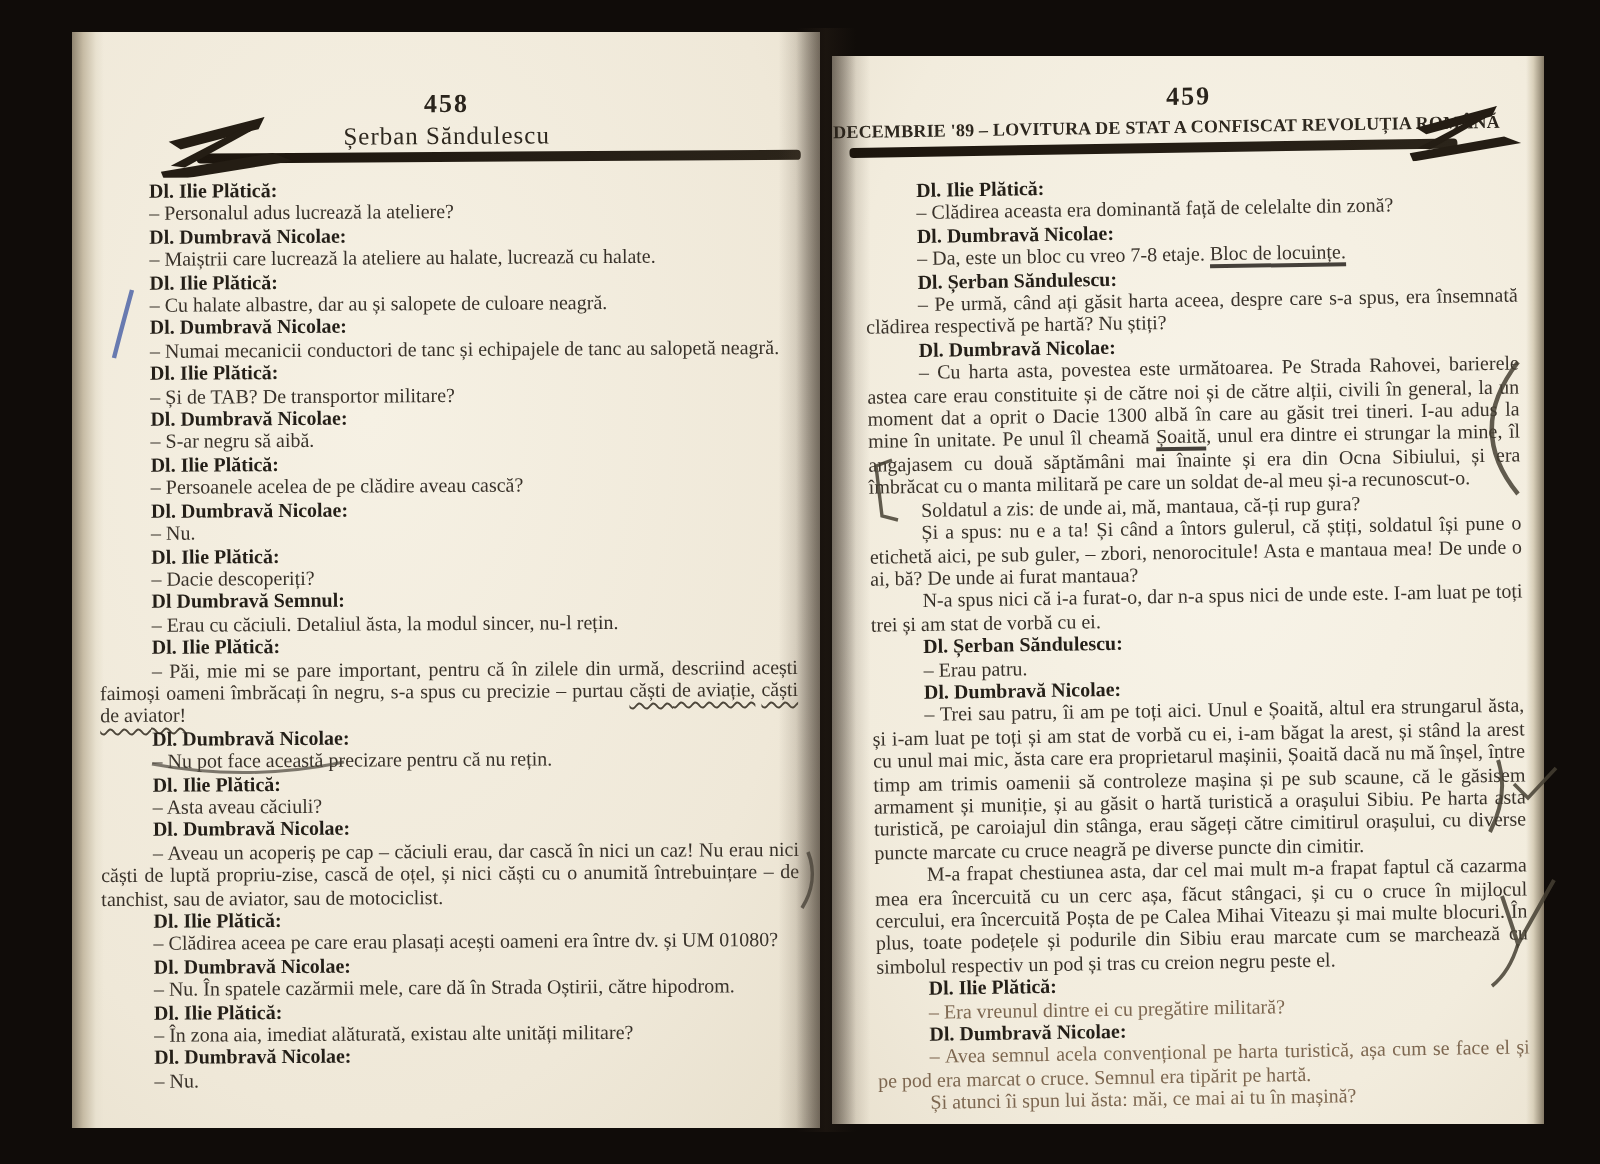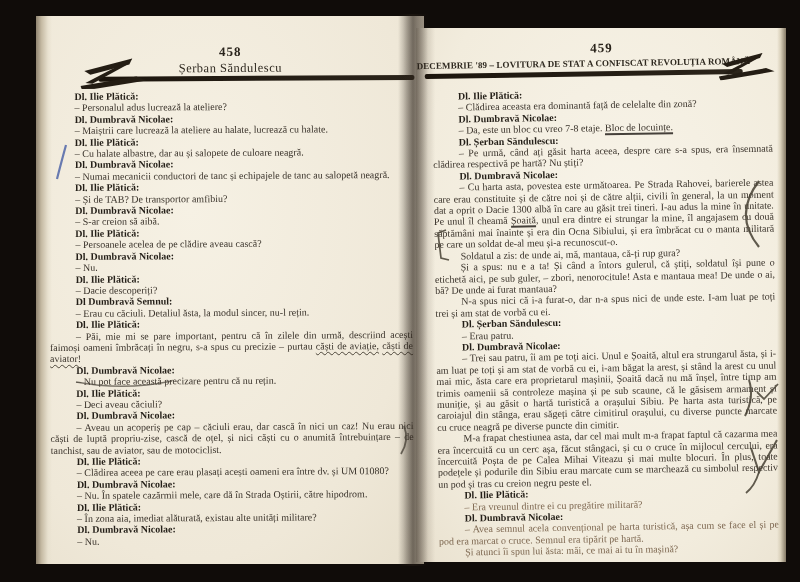--- a/index.html
+++ b/index.html
@@ -1,21 +1,21 @@
 <!DOCTYPE html>
 <html><head>
 <meta charset="utf-8">
 <style>
   html,body{margin:0;padding:0;}
   body{
     width:800px;height:582px;position:relative;overflow:hidden;
     background:#100c09;
     font-family:"Liberation Serif","DejaVu Serif",serif;
   }
-  .page{position:absolute;overflow:hidden;padding-left:14px;}
+  .page{position:absolute;overflow:hidden;}
   .left-page{
     left:36px;top:16px;width:374px;height:548px;
     background:radial-gradient(ellipse at 40% 35%, #f6f1e4 0%, #efe8d8 70%, #e7dfcc 100%);
   }
   .right-page{
     left:416px;top:28px;width:356px;height:534px;
     background:radial-gradient(ellipse at 55% 40%, #f8f4e9 0%, #f2ecdd 70%, #e9e1cf 100%);
     font-family:Liberation Serif, serif;
   }
   .left-page::before{ 
@@ -86,37 +86,37 @@
     <div class="body-text">
         <p class="speaker"><span>Dl. Ilie Plătică:</span></p>
         <p class="dialogue"><span>– Personalul adus lucrează la ateliere?</span></p>
         <p class="speaker"><span>Dl. Dumbravă Nicolae:</span></p>
         <p class="dialogue"><span>– Maiștrii care lucrează la ateliere au halate, lucrează cu halate.</span></p>
         <p class="speaker"><span>Dl. Ilie Plătică:</span></p>
         <p class="dialogue"><span>– Cu halate albastre, dar au și salopete de culoare neagră.</span></p>
         <p class="speaker"><span>Dl. Dumbravă Nicolae:</span></p>
         <p class="dialogue"><span>– Numai mecanicii conductori de tanc și echipajele de tanc au salopetă neagră.</span></p>
         <p class="speaker"><span>Dl. Ilie Plătică:</span></p>
-        <p class="dialogue"><span>– Și de TAB? De transportor amfibiu?</span></p>
+        <p class="dialogue"><span>– Și de TAB? De transportor militare?</span></p>
         <p class="speaker"><span>Dl. Dumbravă Nicolae:</span></p>
-        <p class="dialogue"><span>– S-ar creion să aibă.</span></p>
+        <p class="dialogue"><span>– S-ar negru să aibă.</span></p>
         <p class="speaker"><span>Dl. Ilie Plătică:</span></p>
         <p class="dialogue"><span>– Persoanele acelea de pe clădire aveau cască?</span></p>
         <p class="speaker"><span>Dl. Dumbravă Nicolae:</span></p>
         <p class="dialogue"><span>– Nu.</span></p>
         <p class="speaker"><span>Dl. Ilie Plătică:</span></p>
         <p class="dialogue"><span>– Dacie descoperiți?</span></p>
         <p class="speaker"><span>Dl Dumbravă Semnul:</span></p>
         <p class="dialogue"><span>– Erau cu căciuli. Detaliul ăsta, la modul sincer, nu-l rețin.</span></p>
         <p class="speaker"><span>Dl. Ilie Plătică:</span></p>
         <p class="dialogue"><span>– Păi, mie mi se pare important, pentru că în zilele din urmă, descriind acești faimoși oameni îmbrăcați în negru, s-a spus cu precizie – purtau </span><span class="pen-wavy">căști de aviație,</span><span> </span><span class="pen-wavy">căști de aviator!</span></p>
         <p class="speaker"><span>Dl. Dumbravă Nicolae:</span></p>
         <p class="dialogue"><span>– Nu pot face această precizare pentru că nu rețin.</span></p>
         <p class="speaker"><span>Dl. Ilie Plătică:</span></p>
-        <p class="dialogue"><span>– Deci aveau căciuli?</span></p>
+        <p class="dialogue"><span>– Asta aveau căciuli?</span></p>
         <p class="speaker"><span>Dl. Dumbravă Nicolae:</span></p>
         <p class="dialogue"><span>– Aveau un acoperiș pe cap – căciuli erau, dar cască în nici un caz! Nu erau nici căști de luptă propriu-zise, cască de oțel, și nici căști cu o anumită întrebuințare – de tanchist, sau de aviator, sau de motociclist.</span></p>
         <p class="speaker"><span>Dl. Ilie Plătică:</span></p>
         <p class="dialogue"><span>– Clădirea aceea pe care erau plasați acești oameni era între dv. și UM 01080?</span></p>
         <p class="speaker"><span>Dl. Dumbravă Nicolae:</span></p>
         <p class="dialogue"><span>– Nu. În spatele cazărmii mele, care dă în Strada Oștirii, către hipodrom.</span></p>
         <p class="speaker"><span>Dl. Ilie Plătică:</span></p>
         <p class="dialogue"><span>– În zona aia, imediat alăturată, existau alte unități militare?</span></p>
         <p class="speaker"><span>Dl. Dumbravă Nicolae:</span></p>
         <p class="dialogue"><span>– Nu.</span></p>

